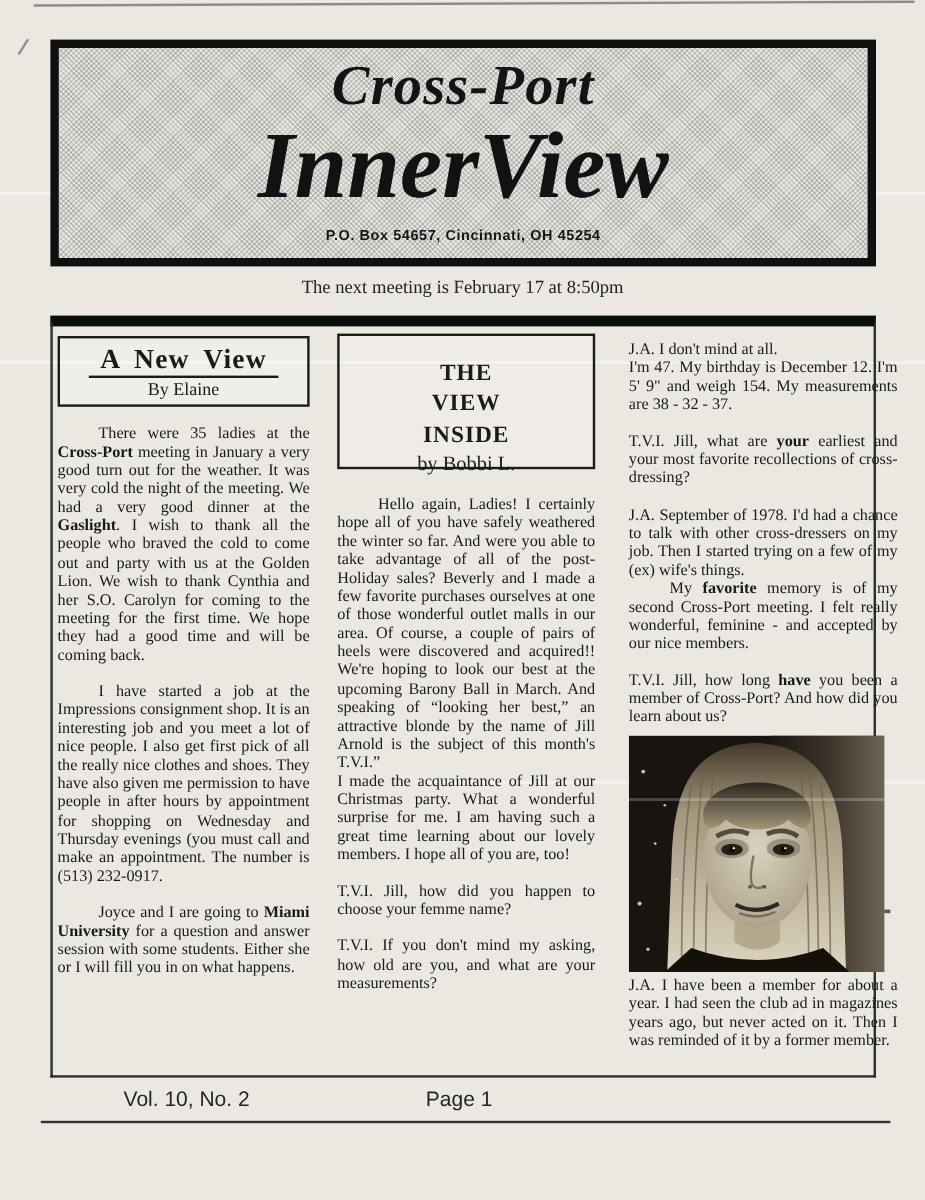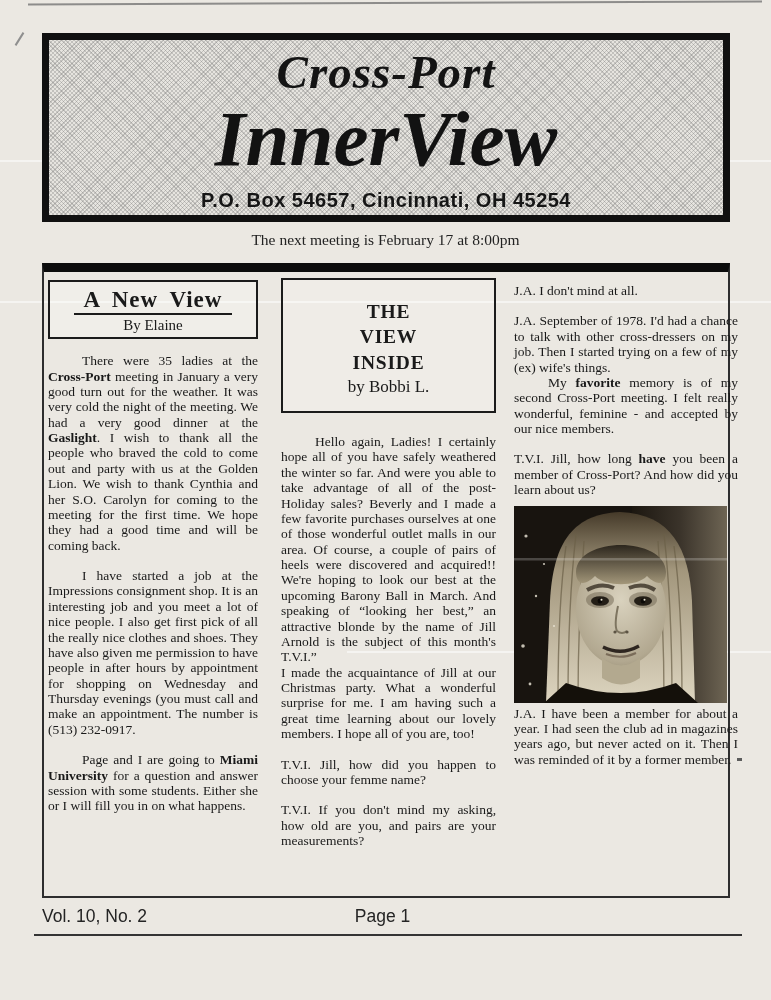--- a/index.html
+++ b/index.html
@@ -28,45 +28,45 @@
     border:7px solid #101010; text-align:center;
     background-color:#e6e4df;
     background-image:
       repeating-linear-gradient(45deg, rgba(110,110,110,.30) 0 1px, transparent 1px 3px),
       repeating-linear-gradient(-45deg, rgba(110,110,110,.30) 0 1px, transparent 1px 3px);
     padding-top:9px;
   }
   .mh-title1 { font-style:italic; font-weight:700; font-size:47px; line-height:1.0; letter-spacing:1px; color:#141414; }
   .mh-title2 { font-style:italic; font-weight:700; font-size:79px; line-height:0.98; margin-top:4px; letter-spacing:0px; color:#121212; }
   .mh-address { font-family:"Liberation Sans","DejaVu Sans",sans-serif; font-weight:700;
-    font-size:20px; margin-top:12px; color:#161616; letter-spacing:.5px; }
+    font-size:12px; margin-top:12px; color:#161616; letter-spacing:.5px; }
 
   .meeting-line { position:absolute; top:231px; left:0; width:100%; text-align:center;
     font-size:15.5px; color:#222; }
 
   
   .content {
     position:absolute; left:42px; top:263px; width:688px; height:635px;
     border-top:9px solid #0c0c0c;
     border-left:2px solid #2e2e2e; border-right:2px solid #2e2e2e; border-bottom:2px solid #2e2e2e;
     display:flex; padding:0 15px 0 4px; background:transparent;
   }
   .col { flex:none; }
   .col-left  { width:210px; }
   .col-mid   { width:215px; margin-left:23px; }
-  .col-right { width:224px; margin-left:18px; }
+  .col-right { width:224px; margin-left:28px; }
 
   
   .anv-box { margin-top:8px; border:2px solid #1b1b1b; text-align:center; padding:6px 0 3px; background:rgba(255,255,255,.25); }
   .anv-title { display:inline-block; font-weight:700; font-size:23px; letter-spacing:1px; word-spacing:5px;
     border-bottom:2.5px solid #1b1b1b; padding:0 10px 1px; line-height:1.05; }
   .anv-byline { font-size:15px; margin-top:2px; }
 
   
-  .tvi-box { margin-top:6px; border:2.5px solid #1b1b1b; height:135px; text-align:center;
+  .tvi-box { margin-top:6px; border:2.5px solid #1b1b1b; height:113px; text-align:center;
     padding-top:19px; background:rgba(255,255,255,.2); }
   .tvi-line { font-weight:700; font-size:19.5px; line-height:1.3; letter-spacing:.8px; }
   .tvi-byline { font-size:17px; margin-top:2px; }
 
   
   .paras { font-size:13.5px; line-height:1.14; text-align:justify; color:#191919; }
   .paras .para { margin-top:15px; }
   .paras .para:first-child { margin-top:0; }
   .paras .para.tight { margin-top:0; }
   .paras .para.indent { text-indent:34px; }
@@ -76,75 +76,76 @@
   .rc-paras-top { margin-top:11px; }
   .rc-paras-bottom { margin-top:3px; }
 
   
   .photo { display:block; width:213px; height:197px; margin-top:8px; }
 
   
   .footer { position:absolute; left:42px; top:899px; width:688px; height:34px;
     display:flex; align-items:center;
     font-family:"Liberation Sans","DejaVu Sans",sans-serif; font-size:17.5px; color:#242424; }
-  .f-left { width:33%; text-align:left; }
+  .f-left { width:33%; text-align:center; }
   .f-center { width:34%; text-align:center; }
   .f-right { width:33%; text-align:center; }
   .footer-rule { position:absolute; left:34px; top:934px; width:708px; height:2px; background:#343434; }
 </style>
 </head>
 <body>
 
 <div class="scan-topline"></div>
 <div class="pen-mark"></div>
 <div class="dot-mark"></div>
 <div class="crease c1"></div>
 <div class="crease c2"></div>
 <div class="crease c3"></div>
 
 <div class="masthead">
   <div class="mh-title1">Cross-Port</div>
   <div class="mh-title2">InnerView</div>
   <div class="mh-address">P.O. Box 54657, Cincinnati, OH  45254</div>
 </div>
 
-<div class="meeting-line">The next meeting is February 17 at 8:00pm</div>
+<div class="meeting-line">The next meeting is February 17 at 8:50pm</div>
 
 <div class="content">
 
   <div class="col col-left">
     <div class="anv-box">
       <span class="anv-title">A New View</span>
       <div class="anv-byline">By Elaine</div>
     </div>
     <div class="paras lc-paras">
         <p class="para indent"><span>There were 35 ladies at the </span><b>Cross-Port</b><span> meeting in January a very good turn out for the weather.  It was very cold the night of the meeting.  We had a very good dinner at the </span><b>Gaslight</b><span>.  I wish to thank all the people who braved the cold to come out and party with us at the Golden Lion.  We wish to thank Cynthia and her S.O. Carolyn for coming to the meeting for the first time.  We hope they had a good time and will be coming back.</span></p>
         <p class="para indent"><span>I have started a job at the Impressions consignment shop.  It is an interesting job and you meet a lot of nice people.  I also get first pick of all the really nice clothes and shoes.  They have also given me permission to have people in after hours by appointment for shopping on Wednesday and Thursday evenings (you must call and make an appointment.  The number is (513) 232-0917.</span></p>
-        <p class="para indent"><span>Page and I are going to </span><b>Miami University</b><span> for a question and answer session with some students.  Either she or I will fill you in on what happens.</span></p>
+        <p class="para indent"><span>Joyce and I are going to </span><b>Miami University</b><span> for a question and answer session with some students.  Either she or I will fill you in on what happens.</span></p>
       </div>
   </div>
 
   <div class="col col-mid">
     <div class="tvi-box">
       <div class="tvi-line">THE</div>
       <div class="tvi-line">VIEW</div>
       <div class="tvi-line">INSIDE</div>
       <div class="tvi-byline">by Bobbi L.</div>
     </div>
     <div class="paras mc-paras">
         <p class="para indent"><span>Hello again, Ladies! I certainly hope all of you have safely weathered the winter so far. And were you able to take advantage of all of the post-Holiday sales? Beverly and I made a few favorite purchases ourselves at one of those wonderful outlet malls in our area. Of course, a couple of pairs of heels were discovered and acquired!! We're hoping to look our best at the upcoming Barony Ball in March. And speaking of “looking her best,” an attractive blonde by the name of Jill Arnold is the subject of this month's T.V.I.”</span></p>
         <p class="para tight"><span>I made the acquaintance of Jill at our Christmas party. What a wonderful surprise for me. I am having such a great time learning about our lovely members. I hope all of you are, too!</span></p>
         <p class="para"><span>T.V.I.   Jill, how did you happen to choose your femme name?</span></p>
-        <p class="para"><span>T.V.I.   If you don't mind my asking, how old are you, and pairs are your measurements?</span></p>
+        <p class="para"><span>T.V.I.   If you don't mind my asking, how old are you, and what are your measurements?</span></p>
       </div>
   </div>
 
   <div class="col col-right">
     <div class="paras rc-paras-top">
-        <p class="para"><span>J.A.   I don't mind at all.</span><br></p>
+        <p class="para"><span>J.A.   I don't mind at all.</span><br><span>I'm 47. My birthday is December 12. I'm 5' 9" and weigh 154.  My measurements are 38 - 32 - 37.</span></p>
+        <p class="para"><span>T.V.I.  Jill, what are </span><b>your</b><span> earliest and your most favorite recollections of cross-dressing?</span></p>
         <p class="para"><span>J.A.    September of 1978. I'd had a chance to talk with other cross-dressers on my job. Then I started trying on a few of my (ex) wife's things.</span></p>
         <p class="para indent tight"><span>My </span><b>favorite</b><span> memory is  of my second Cross-Port meeting. I felt really wonderful, feminine - and accepted by our nice members.</span></p>
         <p class="para"><span>T.V.I.  Jill, how long </span><b>have</b><span> you been a member of Cross-Port? And how did you learn about us?</span></p>
       </div>
 
     <svg class="photo" viewBox="0 0 213 197" xmlns="http://www.w3.org/2000/svg" role="img" aria-label="black-and-white portrait of Jill Arnold, long blonde hair with bangs">
       <defs>
         <linearGradient id="gBgR" x1="0" y1="0" x2="1" y2="0">
           <stop offset="0" stop-color="#1c1710"></stop>
             <stop offset="0.5" stop-color="#3a332a"></stop>

